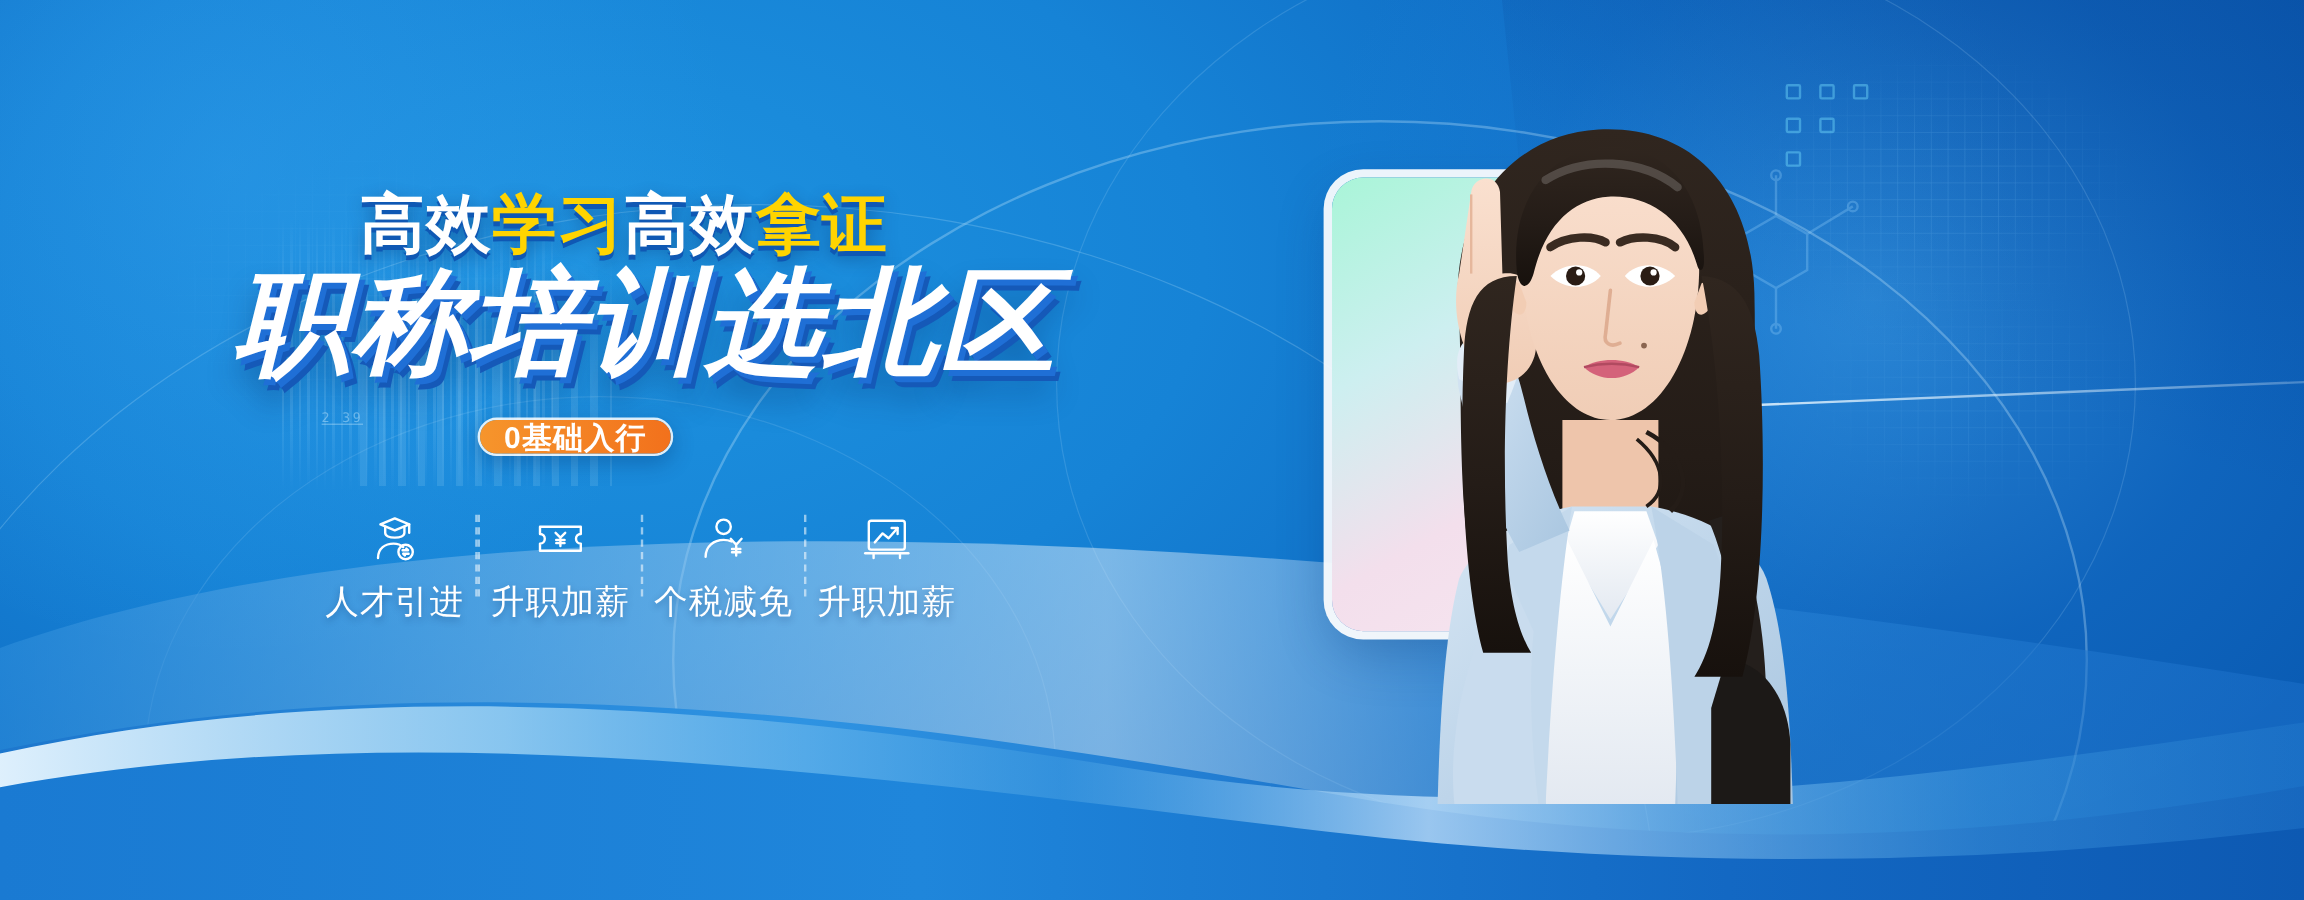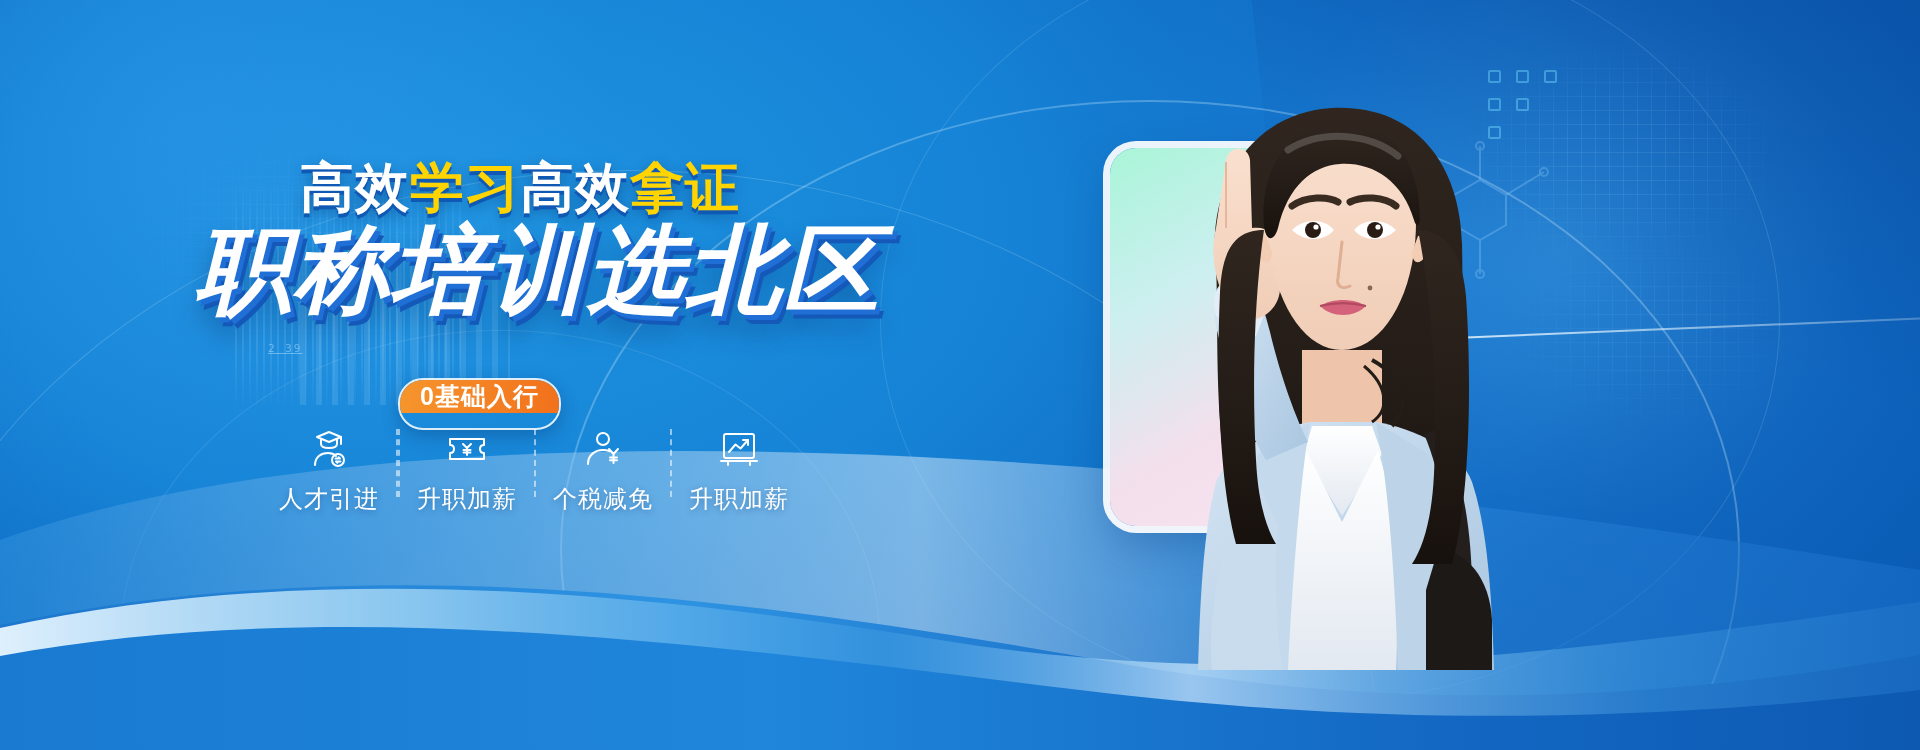--- a/index.html
+++ b/index.html
@@ -147,25 +147,24 @@
   }
   .headline .mark{
     position:absolute; left:661px; top:-6px;
     width:46px; height:26px; background:#f07c21;
     transform:skewX(-12deg);
     z-index:-1;
   }
 
   .pill{
     position:absolute; left:398px; top:348px;
-    display:flex; align-items:flex-start;
-    height:52px; border-radius:25px; overflow:hidden;
+    display:flex; align-items:center;
+    height:32px; border-radius:25px; overflow:hidden;
     border:2px solid rgba(255,255,255,.85);
     box-shadow:0 6px 18px rgba(3,40,95,.30);
-    margin-top:30px;
   }
   .pill .seg{
     display:flex; align-items:center; justify-content:center;
     font-size:25px; font-weight:bold; color:#fff; letter-spacing:1px;
     padding:0 20px; white-space:nowrap;
   }
   .pill .seg.orange{ background:linear-gradient(90deg,#f6952c 0%, #f2711c 100%); }
   .pill .seg.blue{ background:linear-gradient(90deg,#33b1ef 0%, #30a9ec 100%); }
 
   
@@ -176,21 +175,21 @@
   .feature{
     width:134px;
     display:flex; flex-direction:column; align-items:center;
     color:#fff;
   }
   .feature .ic{
     height:46px; display:flex; align-items:flex-end; justify-content:center;
     margin-bottom:12px;
   }
   .feature .lb{
-    font-size:24px; letter-spacing:1px; white-space:nowrap;
+    font-size:28px; letter-spacing:1px; white-space:nowrap;
     text-shadow:0 2px 6px rgba(3,40,95,.35);
   }
   .divider{
     width:0; height:68px; margin-top:4px;
     border-left:2px dashed rgba(255,255,255,.55);
   }
 </style>
 </head>
 <body>
 

